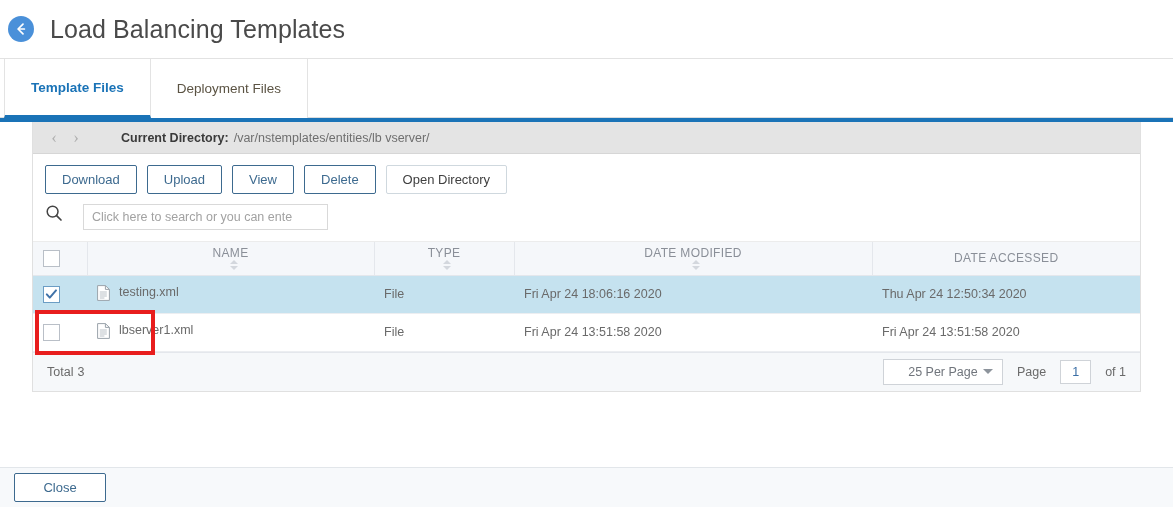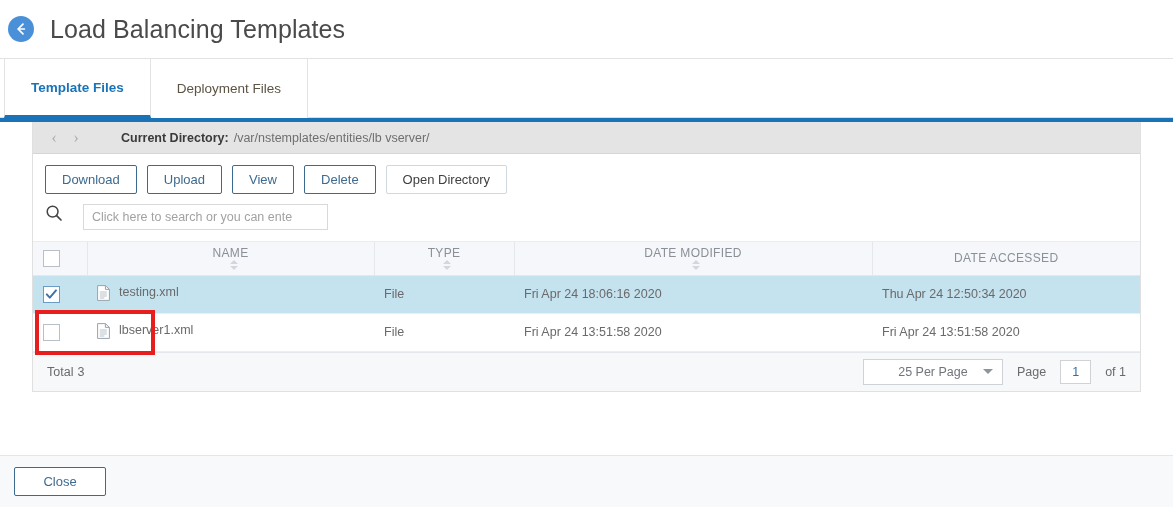--- a/index.html
+++ b/index.html
@@ -263,21 +263,21 @@
     border-top: 1px solid #e4e7ec;
     display: flex;
     align-items: center;
     padding: 0 14px;
     font-size: 12.5px;
     color: #6a6a6a;
   }
   .total { margin-left: 4px; }
   .foot-right { margin-left: auto; display: flex; align-items: center; gap: 14px; }
   .perpage {
-    width: 140px;
+    width: 120px;
     height: 26px;
     border: 1px solid #cfd3d8;
     background: #ffffff;
     display: flex;
     align-items: center;
     justify-content: center;
     position: relative;
     font-size: 12.5px;
     color: #70757c;
     cursor: pointer;
@@ -299,21 +299,21 @@
     line-height: 22px;
     color: #3a6ea5;
     font-size: 12.5px;
   }
   .pg-label { color: #6a6a6a; }
 
   
   .footer {
     position: absolute;
     left: 0; right: 0; bottom: 0;
-    height: 52px;
+    height: 40px;
     background: #f7f9fb;
     border-top: 1px solid #e2e6ea;
     display: flex;
     align-items: center;
     padding-left: 14px;
   }
   .btn-close {
     width: 92px;
     height: 29px;
   }

